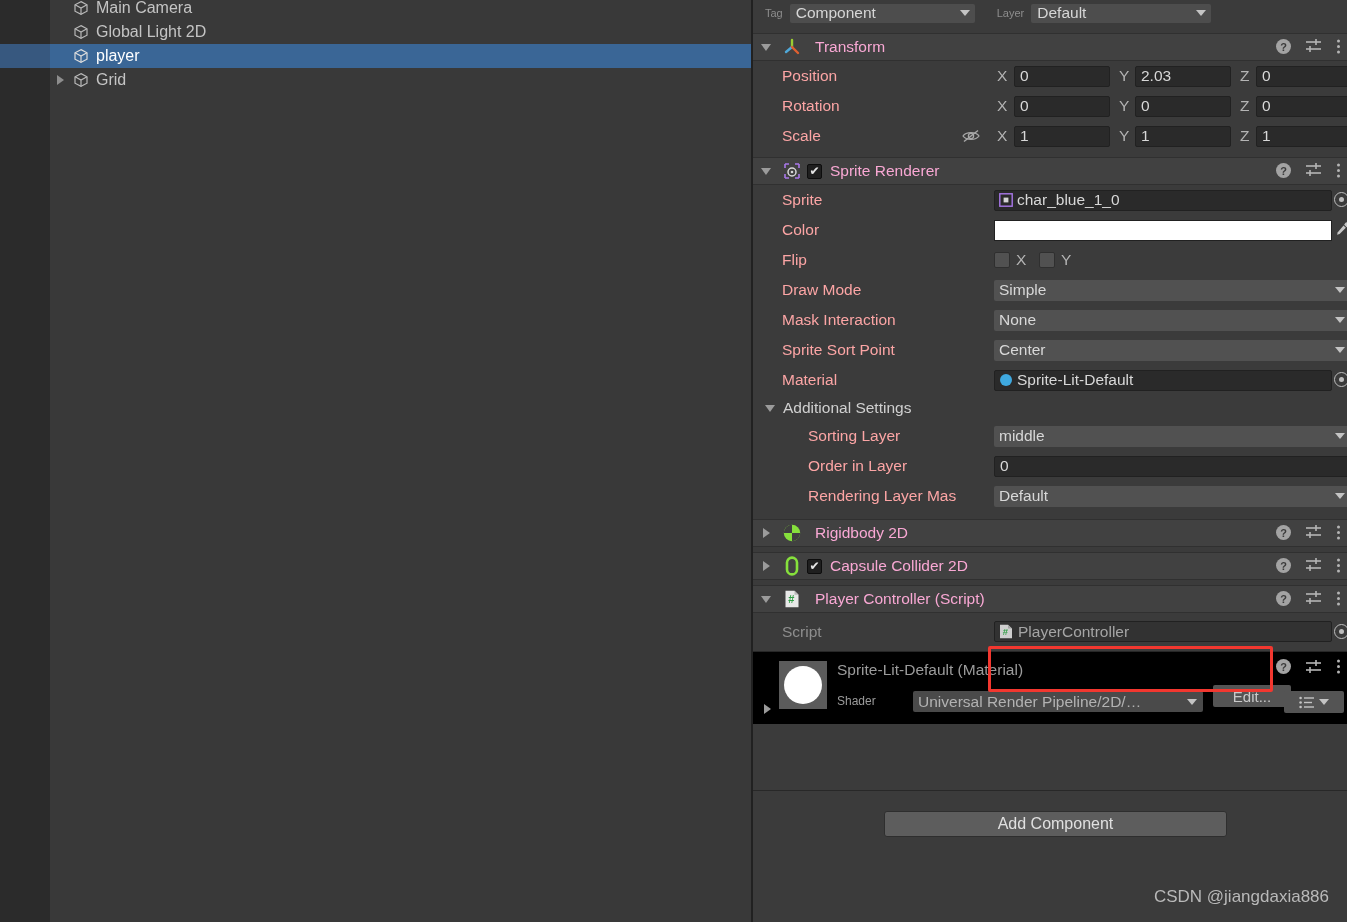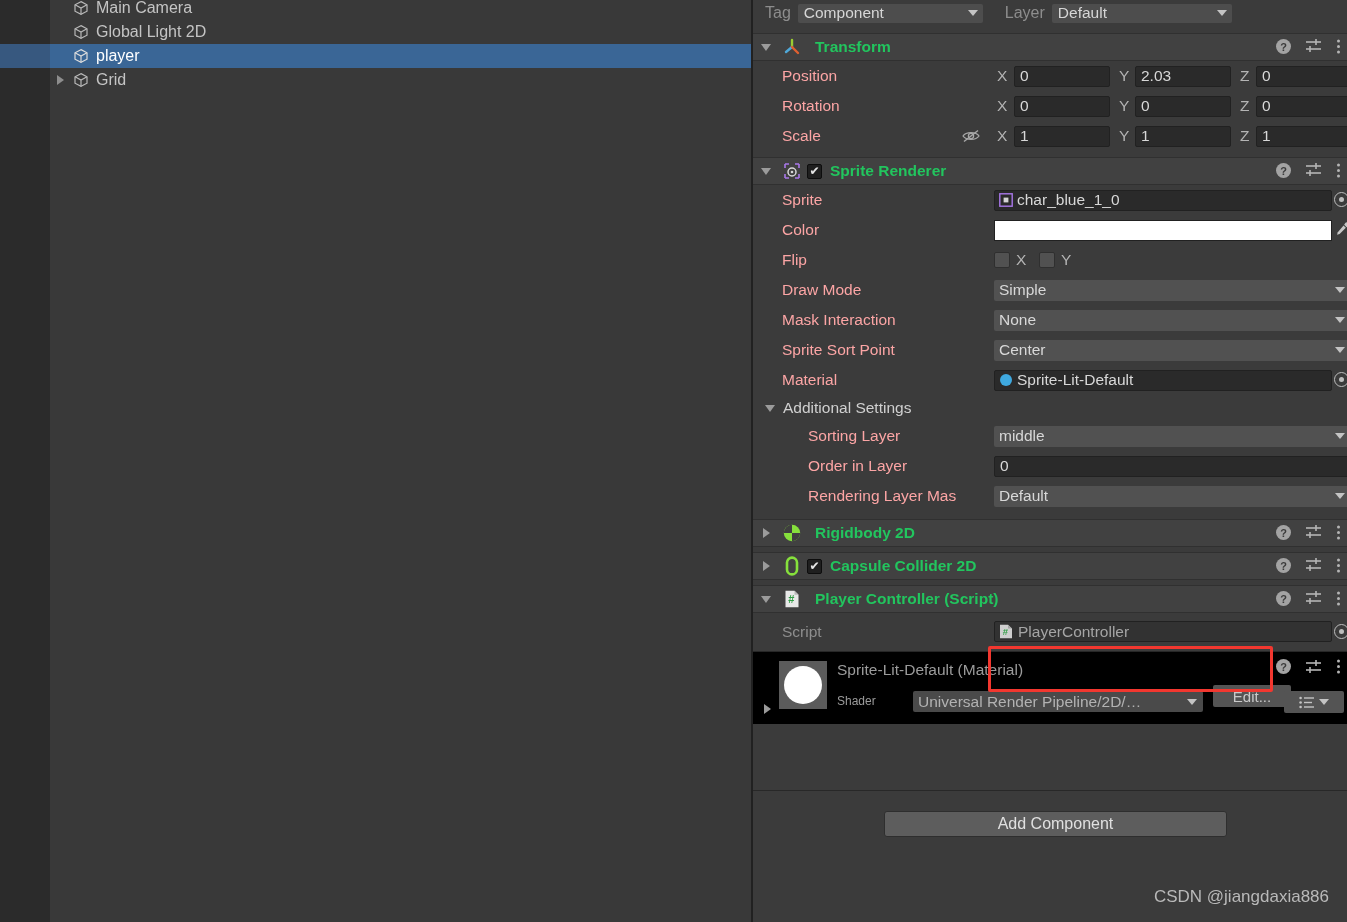--- a/index.html
+++ b/index.html
@@ -53,21 +53,21 @@
     background: #3b3b3b; color: #c9c9c9; font-size: 15.5px;
   }
   .sep { height: 1px; background: #272727; }
 
   
   #taglayer {
     height: 26px; background: #3b3b3b;
     display: flex; align-items: center; padding-left: 12px;
     overflow: hidden;
   }
-  .tl-label { color: #8d8d8d; font-size: 16px; margin-right: 7px; }
+  .tl-label { color: #8d8d8d; font-size: 11px; margin-right: 7px; }
   .tl-dd {
     background: #4d4d4d; height: 19px; border-radius: 2px;
     display: flex; align-items: center; padding: 0 6px;
     color: #d6d6d6; font-size: 15.5px; position: relative;
   }
   .tl-dd .caret { position: absolute; right: 5px; }
   .caret {
     width: 0; height: 0;
     border-left: 5px solid transparent; border-right: 5px solid transparent;
     border-top: 6px solid #c4c4c4;
@@ -92,21 +92,21 @@
   }
   .comp-icon { width: 26px; display: flex; align-items: center; justify-content: center; }
   .comp-check {
     width: 15px; height: 15px; background: #1f1f1f;
     border: 1px solid #0d0d0d; border-radius: 2px;
     display: flex; align-items: center; justify-content: center;
     margin-left: 2px; margin-right: 4px;
     color: #e6e6e6; font-size: 12px; line-height: 1;
   }
   .comp-title {
-    font-weight: bold; font-size: 15.5px; color: #22c55e; margin-left: 10px;
+    font-weight: normal; font-size: 15.5px; color: #f9a8d4; margin-left: 10px;
     white-space: nowrap;
   }
   .comp-tools {
     position: absolute; right: 6px; top: 0; height: 28px;
     display: flex; align-items: center; gap: 13px;
   }
 
   
   .prop-row {
     height: 30px; display: flex; align-items: center; padding-left: 29px;

